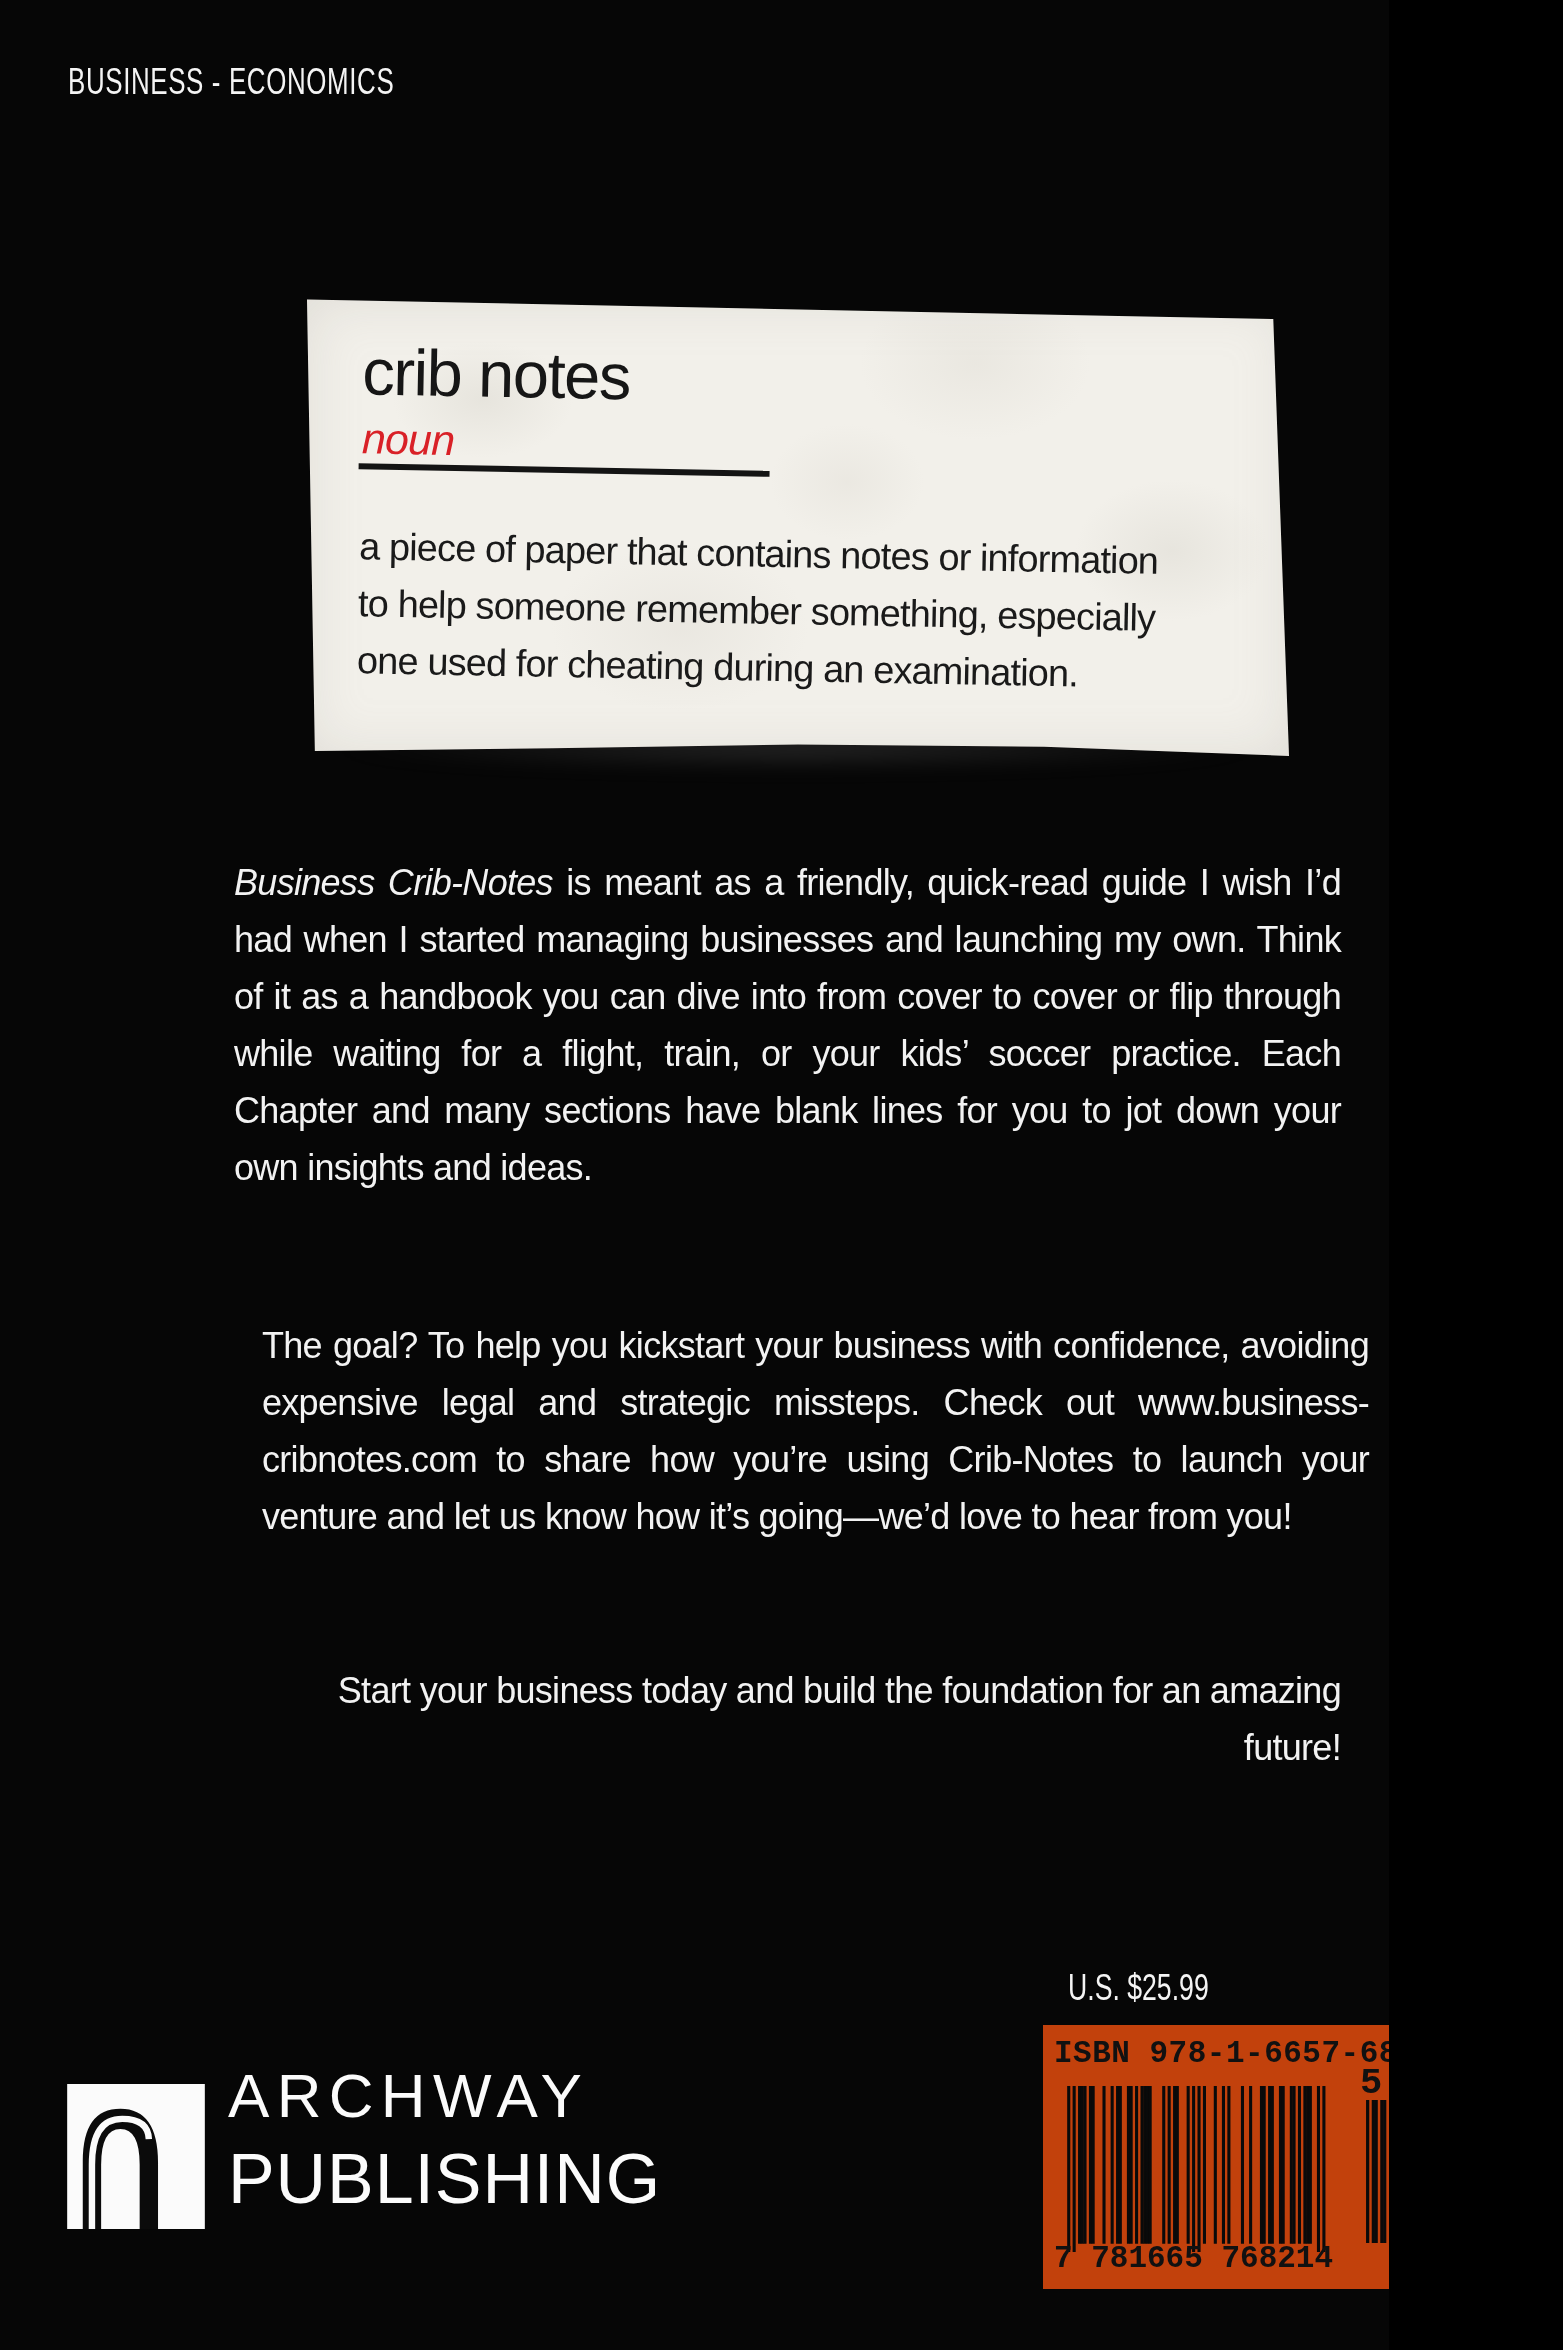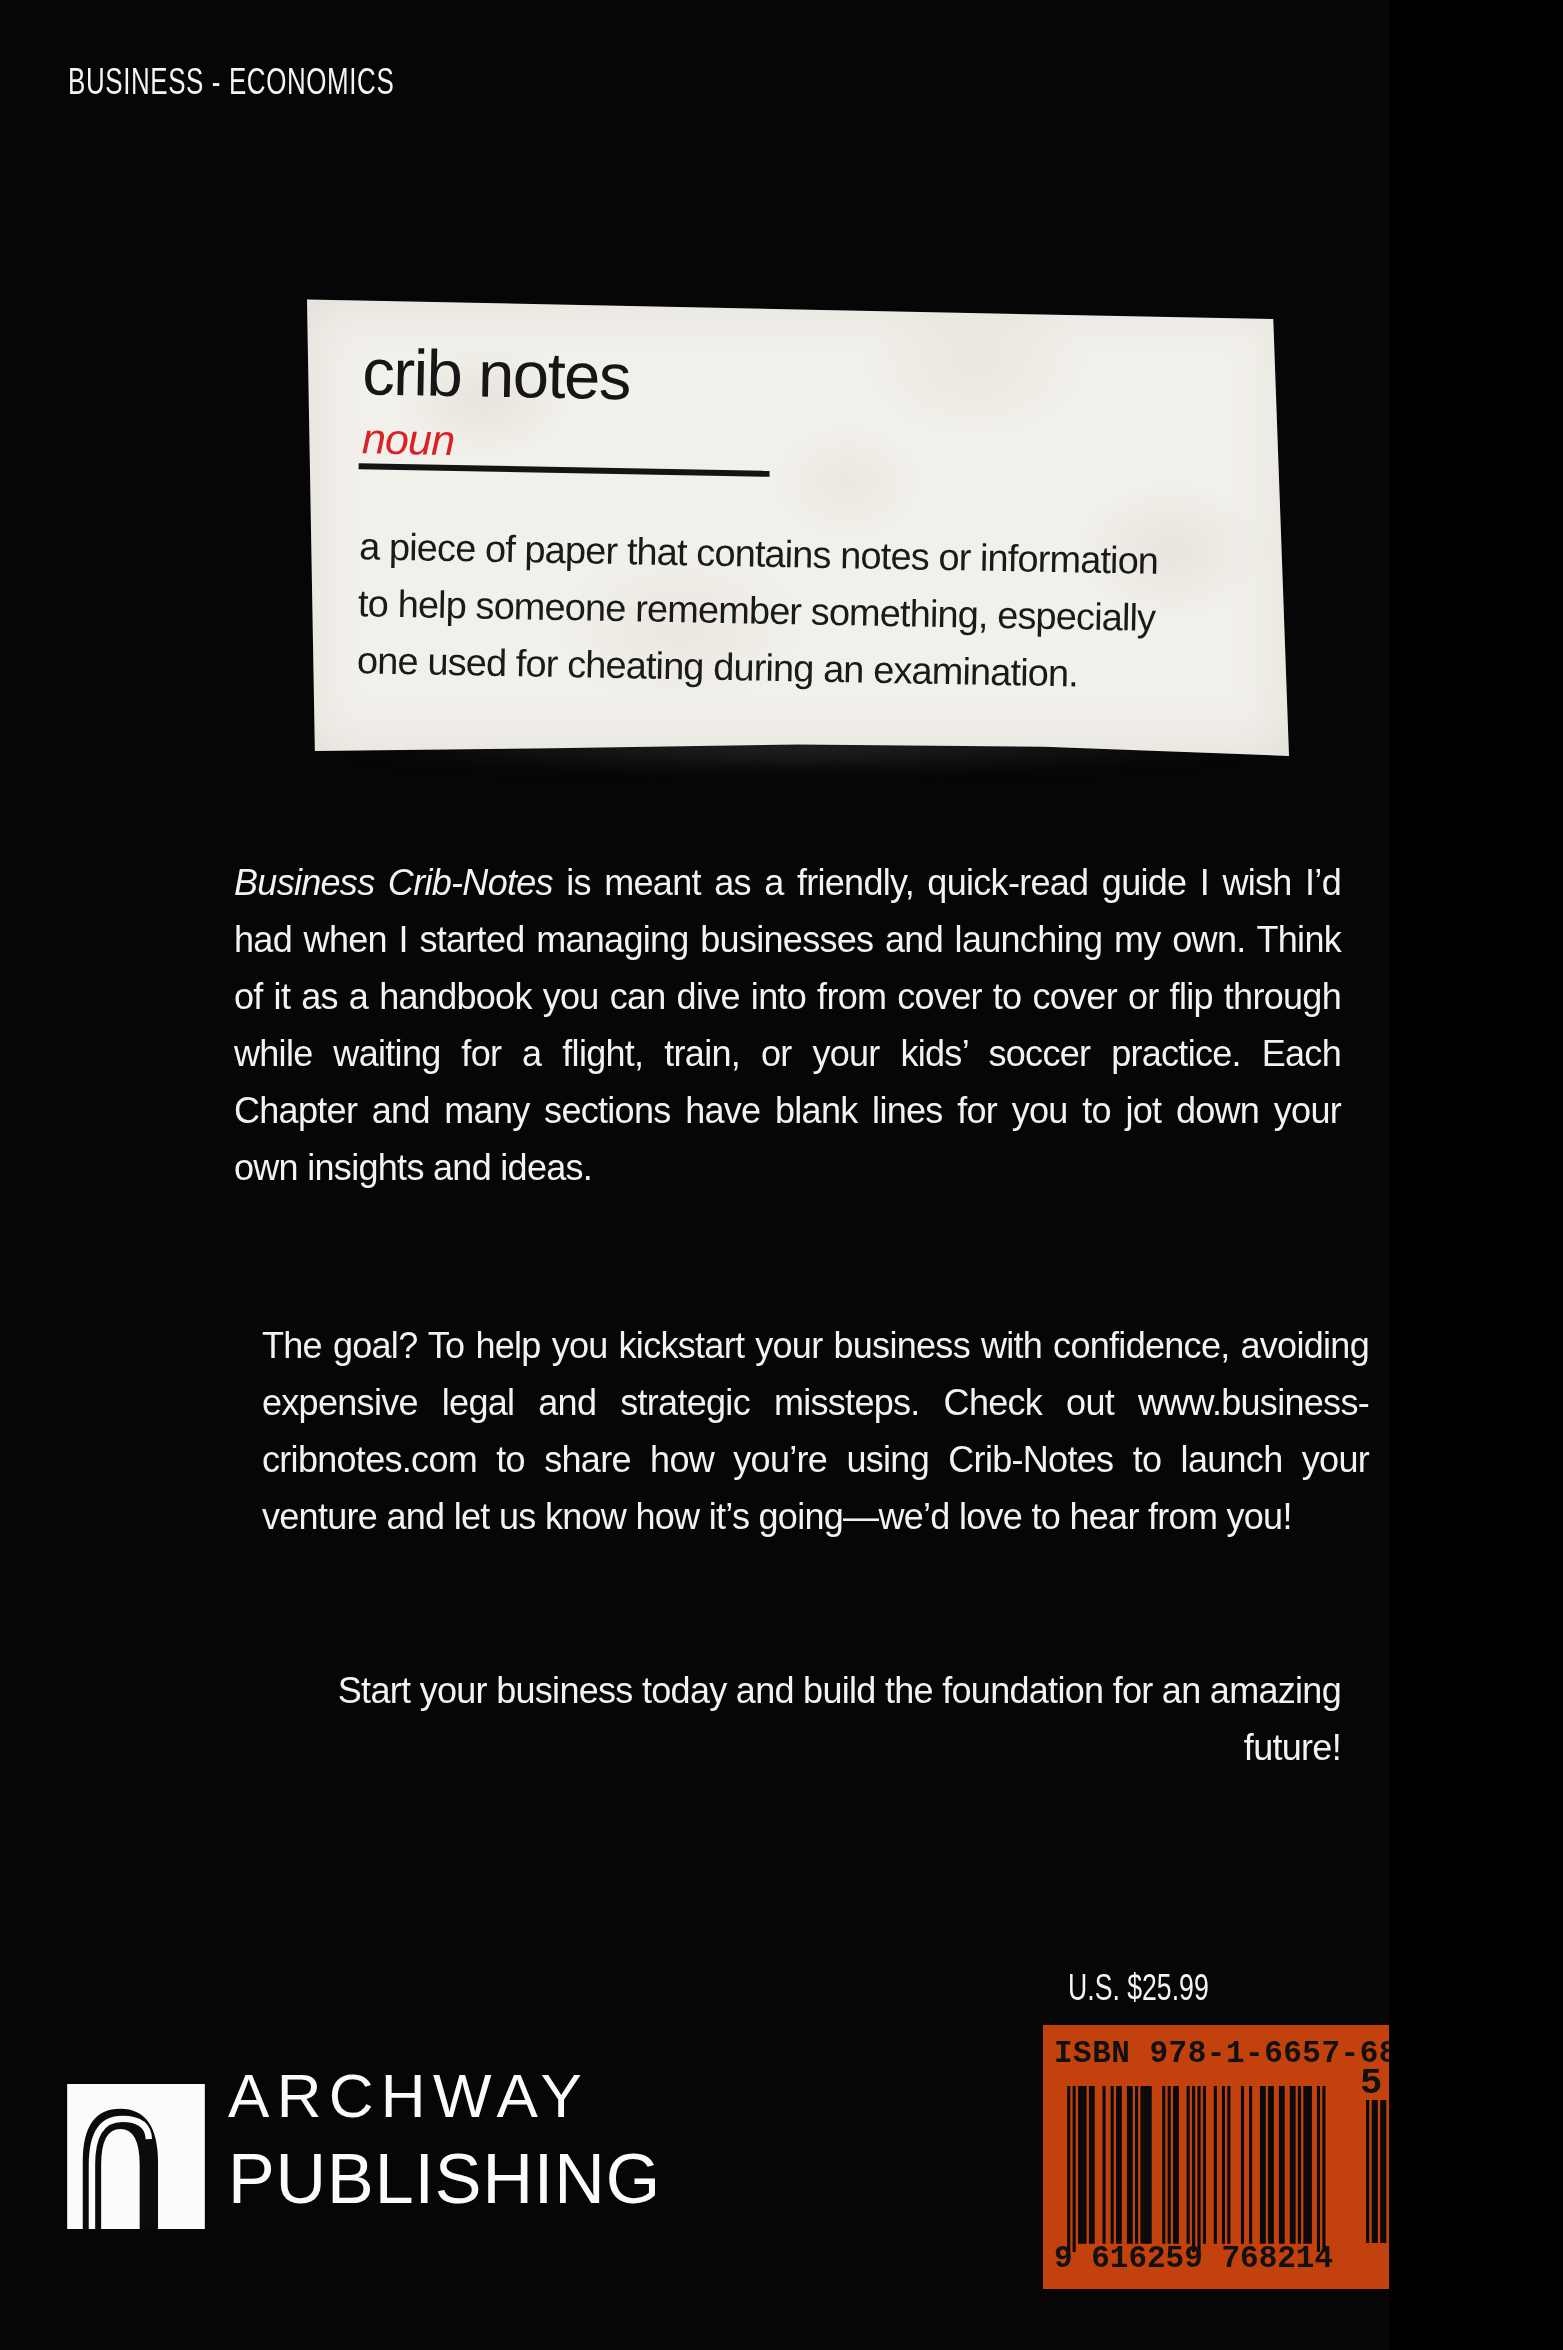--- a/index.html
+++ b/index.html
@@ -140,21 +140,21 @@
         <rect x="233.84" y="0" width="3.36" height="172" fill="#0a0a0a"></rect>
         <rect x="242.72" y="0" width="3.36" height="172" fill="#0a0a0a"></rect>
         <rect x="245.68" y="0" width="3.36" height="172" fill="#0a0a0a"></rect>
         <rect x="251.60" y="0" width="3.36" height="172" fill="#0a0a0a"></rect>
         <rect x="257.52" y="0" width="3.36" height="172" fill="#0a0a0a"></rect>
         <rect x="260.48" y="0" width="3.36" height="172" fill="#0a0a0a"></rect>
         <rect x="263.44" y="0" width="3.36" height="172" fill="#0a0a0a"></rect>
         <rect x="272.32" y="0" width="3.36" height="181" fill="#0a0a0a"></rect>
         <rect x="278.24" y="0" width="3.36" height="181" fill="#0a0a0a"></rect>
       </svg>
-    <div class="bdigits">9 616259 768214</div>
+    <div class="bdigits">7 781665 768214</div>
     <div class="supp">52599</div>
     <svg class="ean5" xmlns="http://www.w3.org/2000/svg" width="137" height="143" viewBox="0 0 149 156">
         <rect x="3.10" y="0" width="3.50" height="156" fill="#0a0a0a"></rect>
         <rect x="9.30" y="0" width="3.50" height="156" fill="#0a0a0a"></rect>
         <rect x="12.40" y="0" width="3.50" height="156" fill="#0a0a0a"></rect>
         <rect x="18.60" y="0" width="3.50" height="156" fill="#0a0a0a"></rect>
         <rect x="21.70" y="0" width="3.50" height="156" fill="#0a0a0a"></rect>
         <rect x="34.10" y="0" width="3.50" height="156" fill="#0a0a0a"></rect>
         <rect x="40.30" y="0" width="3.50" height="156" fill="#0a0a0a"></rect>
         <rect x="49.60" y="0" width="3.50" height="156" fill="#0a0a0a"></rect>

